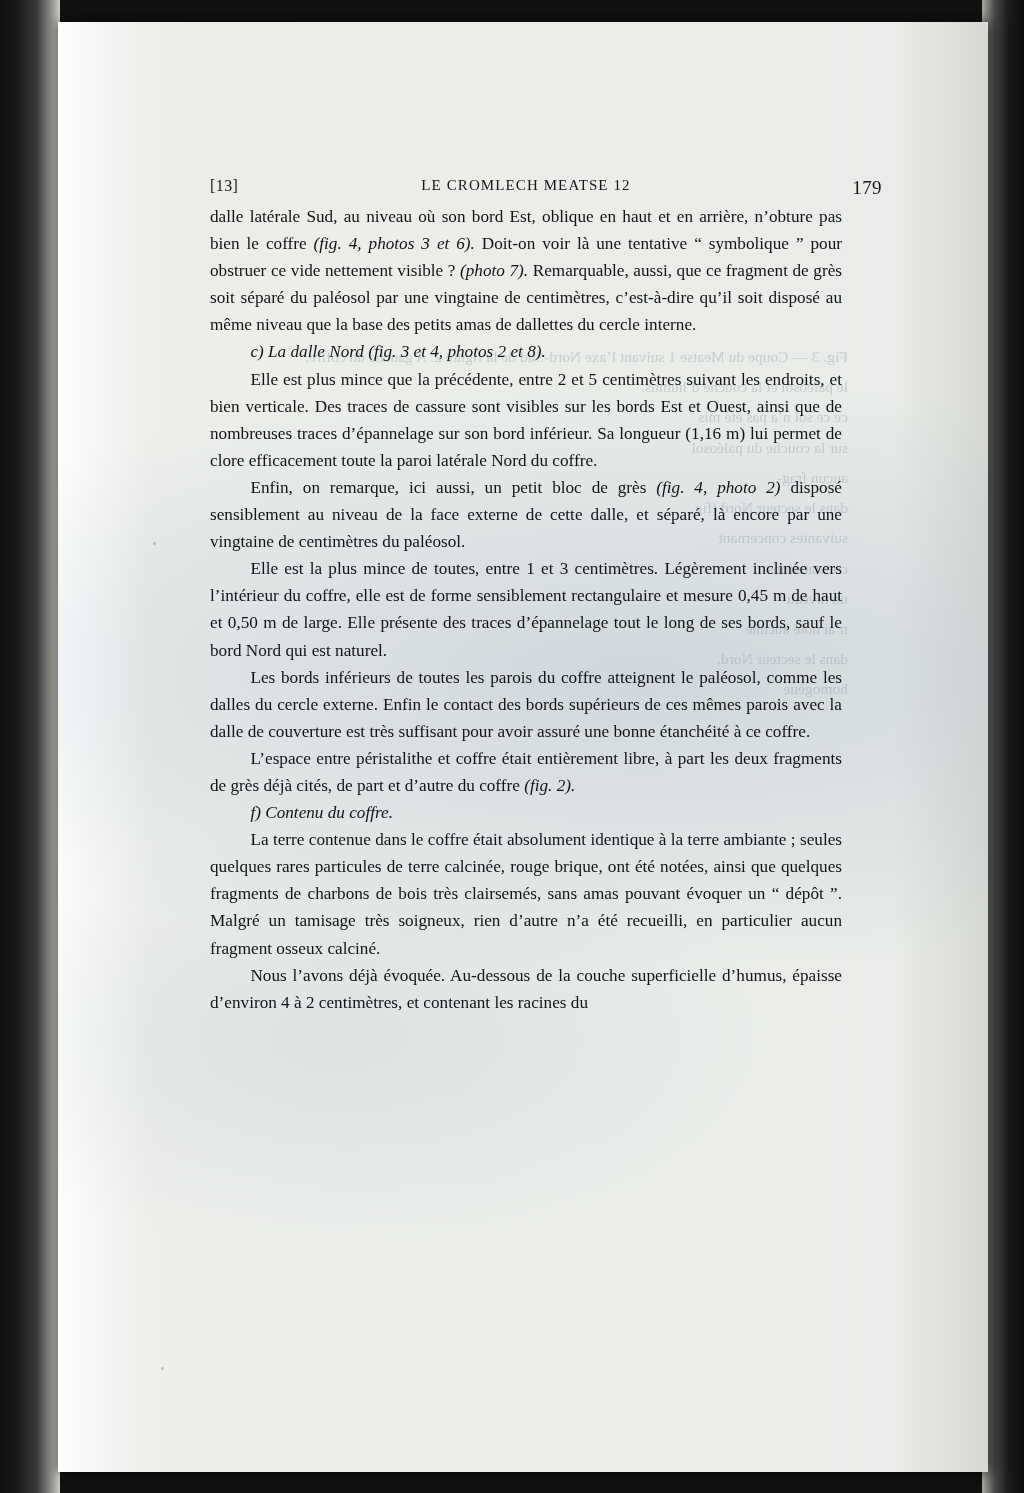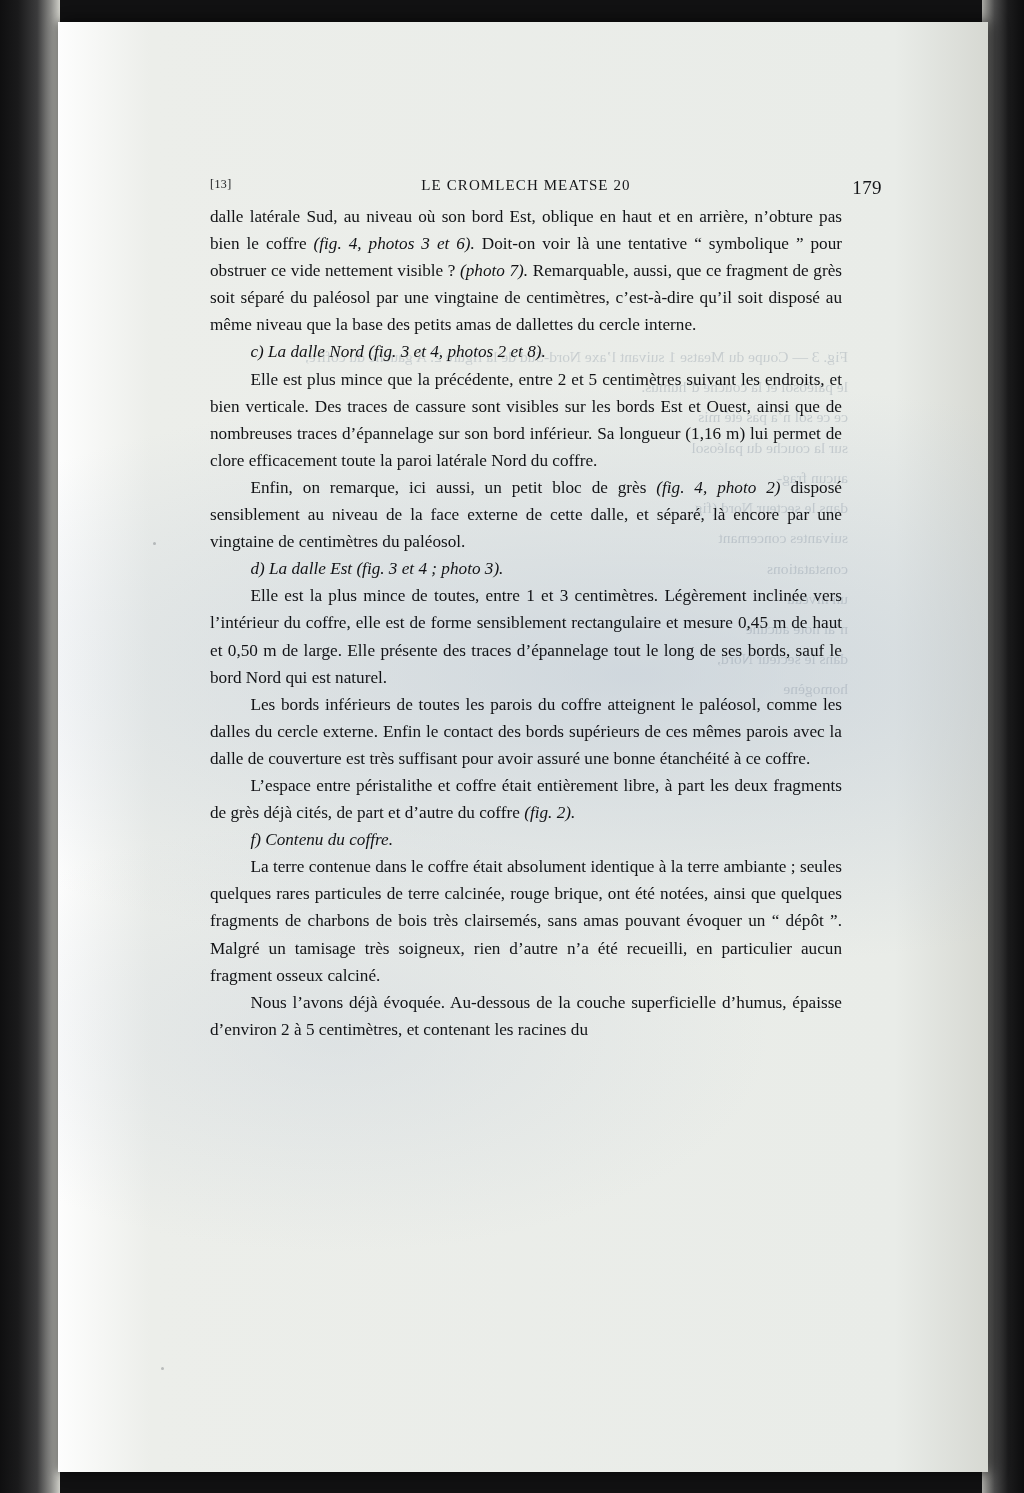--- a/index.html
+++ b/index.html
@@ -73,21 +73,21 @@
   }
   .runhead {
     position: relative;
     height: 26px;
     font-size: 15.5px;
     letter-spacing: 0.4px;
     color: #16171a;
   }
   .runhead .folio-left {
     position: absolute; left: 0; top: 0;
-    font-size: 12px;
+    font-size: 16px;
   }
   .runhead .title {
     position: absolute; left: 0; right: 0; top: 0;
     text-align: center;
     font-size: 15px;
     letter-spacing: 1.1px;
   }
   .runhead .folio-right {
     position: absolute; right: -40px; top: 0;
     font-size: 19px;
@@ -145,34 +145,33 @@
         <div>constatations</div>
         <div>un niveau</div>
         <div>n’ai noté aucune</div>
         <div>dans le secteur Nord,</div>
         <div>homogène</div>
       </div>
 
     <div class="content">
       <div class="runhead">
         <span class="folio-left">[13]</span>
-        <span class="title">LE CROMLECH MEATSE 20</span>
+        <span class="title">LE CROMLECH MEATSE 12</span>
         <span class="folio-right">179</span>
       </div>
       <div class="body" id="body">
           <p class="noindent"><span>dalle latérale Sud, au niveau où son bord Est, oblique en haut et en arrière, n’obture pas bien le coffre </span><span class="it">(fig. 4, photos 3 et 6).</span><span> Doit-on voir là une tentative “ symbolique ” pour obstruer ce vide nettement visible ? </span><span class="it">(photo 7).</span><span> Remarquable, aussi, que ce fragment de grès soit séparé du paléosol par une vingtaine de centimètres, c’est-à-dire qu’il soit disposé au même niveau que la base des petits amas de dallettes du cercle interne.</span></p>
           <p class="subhead"><span class="it">c) La dalle Nord (fig. 3 et 4, photos 2 et 8).</span></p>
           <p class=""><span>Elle est plus mince que la précédente, entre 2 et 5 centimètres suivant les endroits, et bien verticale. Des traces de cassure sont visibles sur les bords Est et Ouest, ainsi que de nombreuses traces d’épannelage sur son bord inférieur. Sa longueur (1,16 m) lui permet de clore efficacement toute la paroi latérale Nord du coffre.</span></p>
           <p class=""><span>Enfin, on remarque, ici aussi, un petit bloc de grès </span><span class="it">(fig. 4, photo 2)</span><span> disposé sensiblement au niveau de la face externe de cette dalle, et séparé, là encore par une vingtaine de centimètres du paléosol.</span></p>
-          <p class="subhead"><span class="it">d) La dalle Est (fig. 3 et 4 ; photo 3).</span></p>
           <p class=""><span>Elle est la plus mince de toutes, entre 1 et 3  centimètres. Légèrement inclinée vers l’intérieur du coffre, elle est de forme sensiblement rectangulaire et mesure 0,45 m de haut et 0,50 m de large. Elle présente des traces d’épannelage tout le long de ses bords, sauf le bord Nord qui est naturel.</span></p>
           <p class=""><span>Les bords inférieurs de toutes les parois du coffre atteignent le paléosol, comme les dalles du cercle externe. Enfin le contact des bords supérieurs de ces mêmes parois avec la dalle de couverture est très suffisant pour avoir assuré une bonne étanchéité à ce coffre.</span></p>
           <p class=""><span>L’espace entre péristalithe et coffre était entièrement libre, à part les deux fragments de grès déjà cités, de part et d’autre du coffre </span><span class="it">(fig. 2).</span></p>
           <p class="subhead"><span class="it">f) Contenu du coffre.</span></p>
           <p class=""><span>La terre contenue dans le coffre était absolument identique à la terre ambiante ; seules quelques rares particules de terre calcinée, rouge brique, ont été notées, ainsi que quelques fragments de charbons de bois très clairsemés, sans amas pouvant évoquer un “ dépôt ”. Malgré un tamisage très soigneux, rien d’autre n’a été recueilli, en particulier aucun fragment osseux calciné.</span></p>
-          <p class=""><span>Nous l’avons déjà évoquée. Au-dessous de la couche superficielle d’humus, épaisse d’environ 2 à 5 centimètres, et contenant les racines du</span></p>
+          <p class=""><span>Nous l’avons déjà évoquée. Au-dessous de la couche superficielle d’humus, épaisse d’environ 4 à 2 centimètres, et contenant les racines du</span></p>
         </div>
     </div>
 
     <div class="speck" style="left:95px;top:520px;width:3px;height:3px;"></div>
     <div class="speck" style="left:103px;top:1345px;width:3px;height:3px;"></div>
   </div>
 </div>
 
 </body></html>

